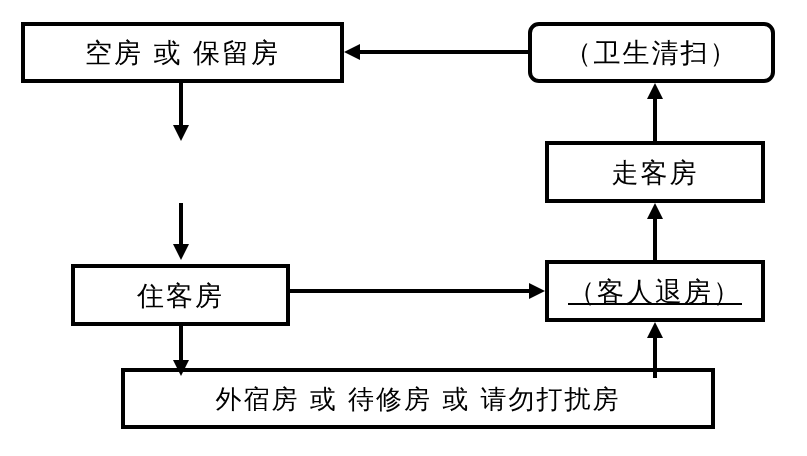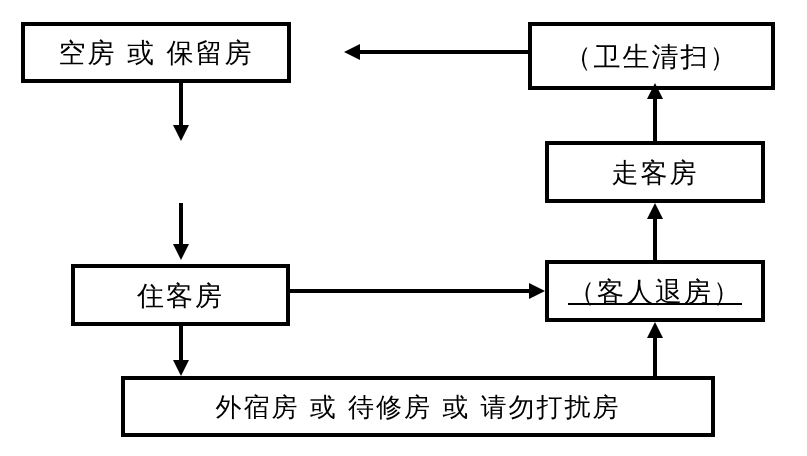--- a/index.html
+++ b/index.html
@@ -64,34 +64,34 @@
     border-top: 8px solid transparent;
     border-bottom: 8px solid transparent;
     border-left: 16px solid #000000;
   }
 </style>
 </head>
 <body>
 
 <div id="canvas">
 
-  <div class="node" style="left:21px; top:22px; width:270px; height:61px;text-align:center;">
+  <div class="node" style="left:21px; top:22px; width:323px; height:61px;text-align:center;">
     <span>空房 或 保留房</span>
   </div>
 
 
   <div class="node" style="left:71px; top:264px; width:219px; height:62px;">
     <span>住客房</span>
   </div>
 
-  <div class="node wide-label" style="left:121px; top:376px; width:594px; height:61px;">
+  <div class="node wide-label" style="left:121px; top:368px; width:594px; height:61px;">
     <span>外宿房 或 待修房 或 请勿打扰房</span>
   </div>
 
-  <div class="node" style="left:528px; top:22px; width:247px; height:68px;">
+  <div class="node" style="left:528px; top:22px; width:247px; height:61px;border-radius:11px;">
     <span>（卫生清扫）</span>
   </div>
 
   <div class="node" style="left:545px; top:141px; width:220px; height:62px;">
     <span>走客房</span>
   </div>
 
   <div class="node" style="left:545px; top:260px; width:220px; height:62px;text-decoration:underline;">
     <span>（客人退房）</span>
   </div>

